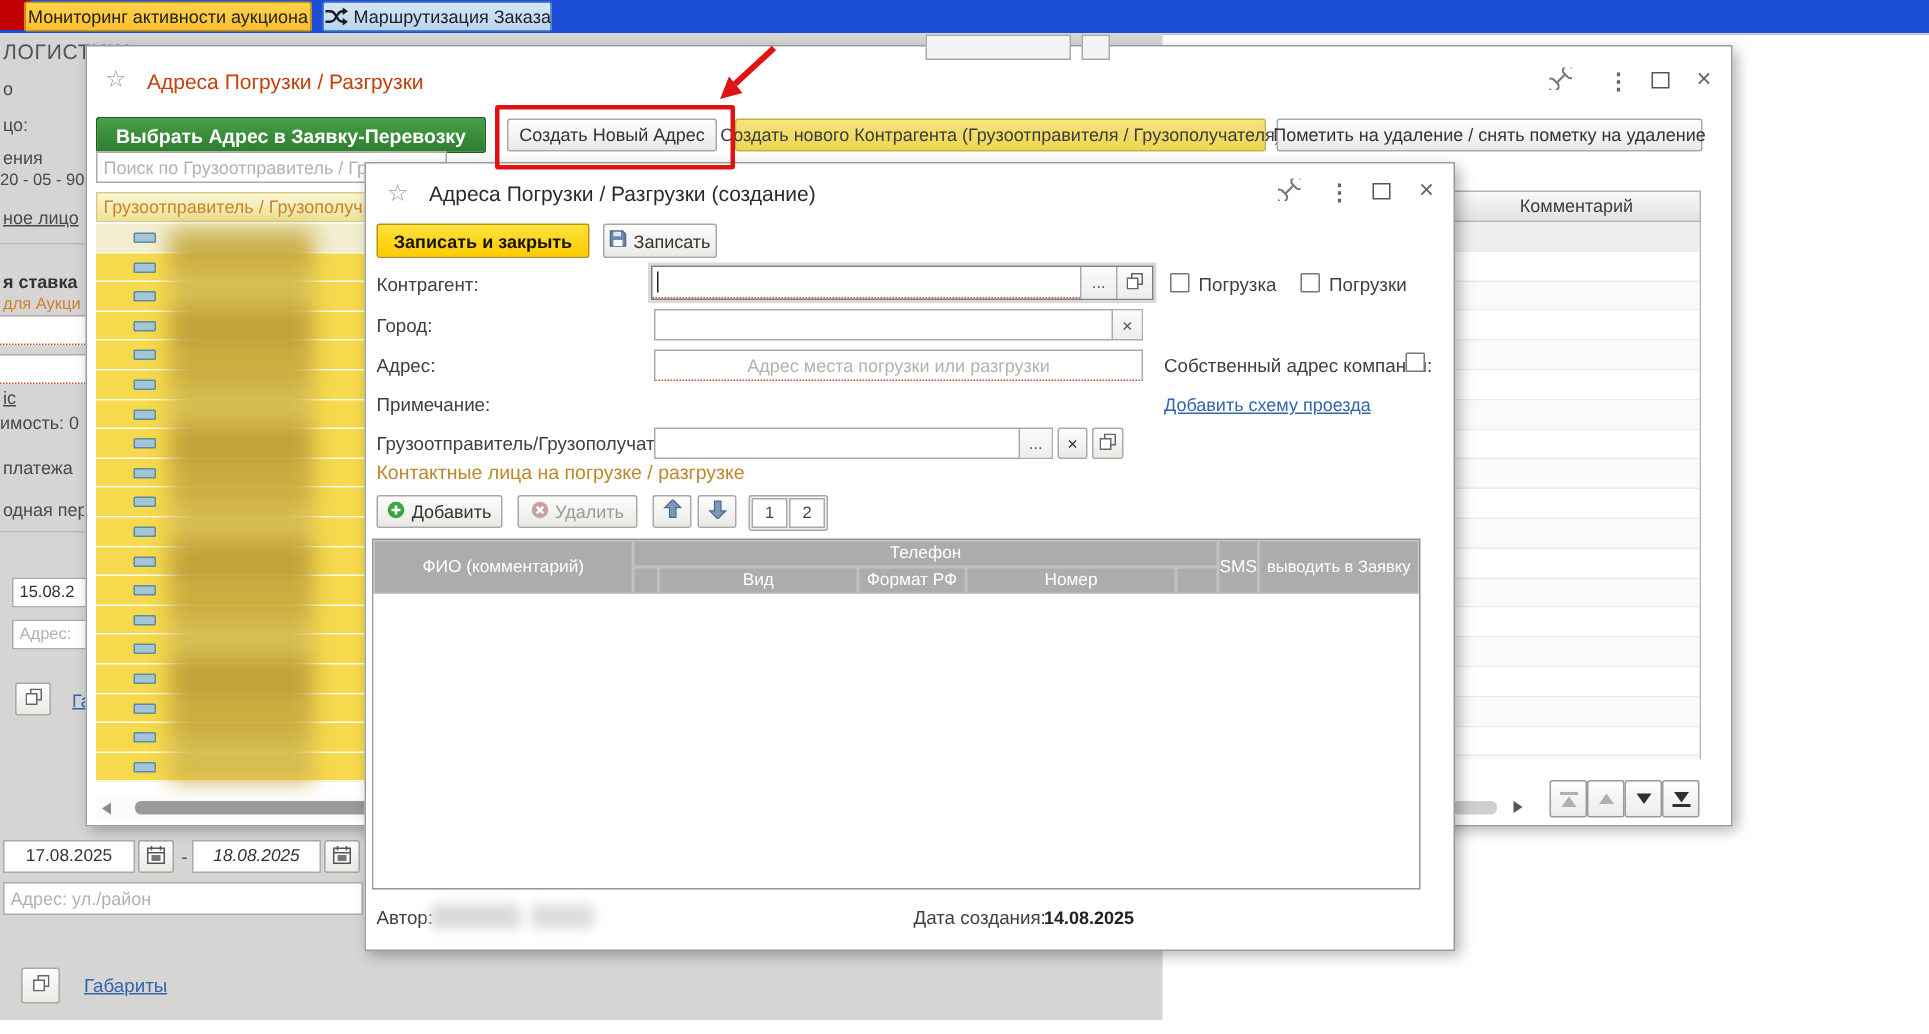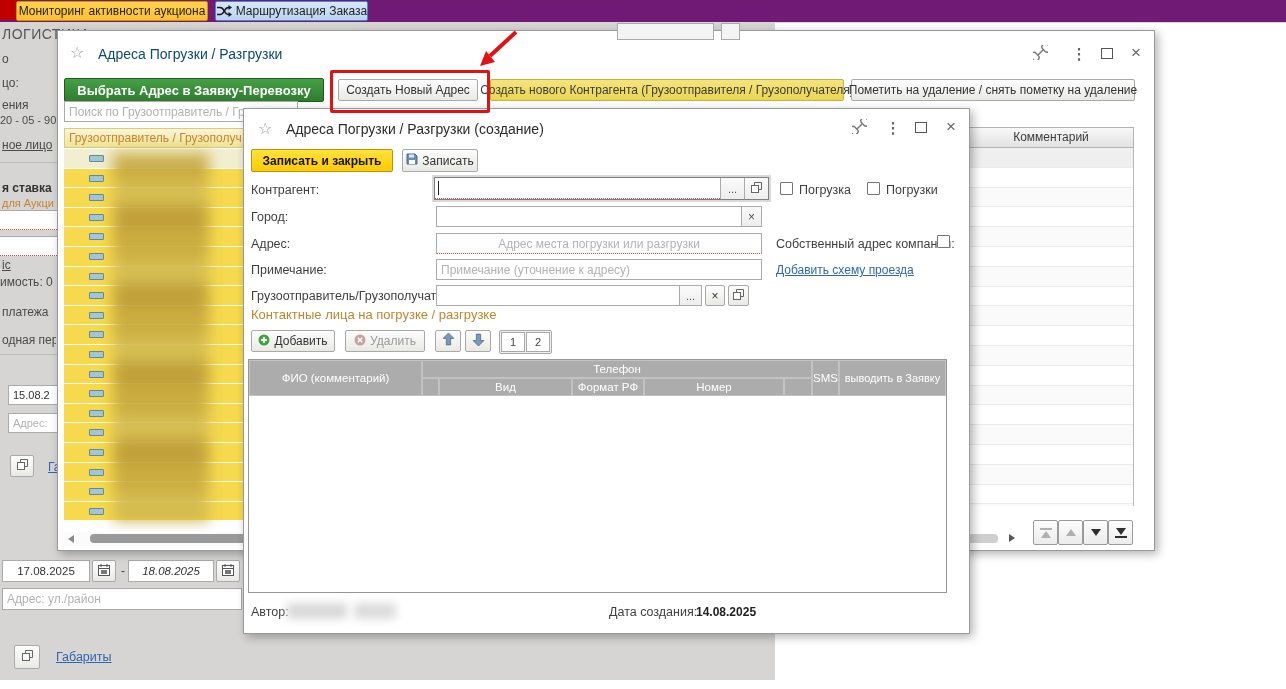--- a/index.html
+++ b/index.html
@@ -41,21 +41,21 @@
   .bar{width:12px;height:2px;background:#b0b0b0;}
   .bar.dark{background:#2f2f2f;}
   .frag{position:absolute;white-space:nowrap;overflow:hidden;color:#4a4a4a;font-size:12px;}
   .blurpatch{position:absolute;filter:blur(7px);opacity:.9;}
   .caret{display:inline-block;width:1px;height:14px;background:#222;}
   .pagecell{width:22px;height:18px;border:1px solid #a9a9a9;background:#fff;display:flex;align-items:center;justify-content:center;font-size:11px;color:#444;}
 </style>
 </head>
 <body>
 
-<div class="abs" style="left:0;top:0;width:1286px;height:22px;background:#701a75;border-bottom:1px solid #d8d8d8;">
+<div class="abs" style="left:0;top:0;width:1286px;height:22px;background:#1d4ed8;border-bottom:1px solid #d8d8d8;">
   <div class="abs" style="left:0;top:0;width:20px;height:20px;background:#c00000;"></div>
   <div class="btn abs" style="left:16px;top:1px;width:192px;height:20px;background:linear-gradient(#ffd34d,#fdbe2e);border-color:#c9940a;color:#222;">
     <span>Мониторинг активности аукциона</span>
   </div>
   <div class="btn abs" style="left:215px;top:1px;width:153px;height:20px;background:linear-gradient(#d6e7f8,#b9d4f0);border-color:#4a86c8;color:#222;gap:4px;">
     <span style="display:inline-flex;">
       <svg width="16" height="14" viewBox="0 0 16 14">
         <path d="M1 3.5 h3 c2 0 3 1 4 3 l0.6 1 c1 2 2 3 4 3 h0.5" stroke="#1a1a1a" fill="none" stroke-width="1.6"></path>
         <path d="M1 10.5 h3 c2 0 3-1 4-3 l0.6-1 c1-2 2-3 4-3 h0.5" stroke="#1a1a1a" fill="none" stroke-width="1.6"></path>
         <path d="M12.5 1 L16 3.5 12.5 6 Z" fill="#1a1a1a"></path>
@@ -124,21 +124,21 @@
         </svg></span>
   </div>
   <span class="lnk abs" style="left:56px;top:650px;font-size:12.5px;">Габариты</span>
 </div>
 
 <div class="abs" style="left:617px;top:23px;width:95px;height:15px;background:#f4f4f4;border:1px solid #aaa;z-index:40;"></div>
 <div class="abs" style="left:721px;top:23px;width:17px;height:15px;background:#f4f4f4;border:1px solid #aaa;z-index:40;"></div>
 
 <div class="dlg" style="left:57px;top:30px;width:1096px;height:519px;z-index:30;">
   <span class="star abs" style="left:12px;top:12px;">☆</span>
-  <span class="dlg-title abs" style="left:40px;top:15px;color:#0c4a6e;">Адреса Погрузки / Разгрузки</span>
+  <span class="dlg-title abs" style="left:40px;top:15px;color:#c2410c;">Адреса Погрузки / Разгрузки</span>
 
   <span class="winicon" style="left:972px;">
     <svg width="15" height="15" viewBox="0 0 15 15">
         <g stroke="#777" stroke-width="1.4" fill="none">
           <rect x="-1.5" y="7" width="6.5" height="9" rx="3" transform="rotate(-45 2 11.5)"></rect>
           <rect x="10" y="-1.5" width="6.5" height="9" rx="3" transform="rotate(-45 13 3)"></rect>
           <path d="M5 10 L10 5"></path>
         </g>
       </svg>
   </span>
@@ -332,21 +332,20 @@
     <div style="flex:1;"></div>
     <div class="smallbtn" style="width:20px;font-size:12px;">×</div>
   </div>
 
   <span class="lbl abs" style="left:7px;top:128px;">Адрес:</span>
   <input class="inp req abs" style="left: 192px; top: 124px; width: 326px; height: 21px; text-align: center;" placeholder="Адрес места погрузки или разгрузки">
   <span class="lbl abs" style="left:532px;top:128px;">Собственный адрес компании:</span>
   <span class="chk abs" style="left:693px;top:126px;"></span>
 
   <span class="lbl abs" style="left:7px;top:154px;">Примечание:</span>
-  <input class="inp abs" style="left: 192px; top: 150px; width: 326px; height: 21px;" placeholder="Примечание (уточнение к адресу)">
   <span class="lnk abs" style="left:532px;top:154px;">Добавить схему проезда</span>
 
   <span class="lbl abs" style="left:7px;top:180px;">Грузоотправитель/Грузополучатель:</span>
   <div class="abs" style="left:192px;top:176px;width:266px;height:21px;border:1px solid #ababab;background:#fff;display:flex;box-sizing:border-box;">
     <div style="flex:1;"></div>
     <div class="smallbtn" style="width:22px;">...</div>
   </div>
   <div class="btn abs" style="left:461px;top:176px;width:20px;height:21px;">×</div>
   <div class="btn abs" style="left:484px;top:176px;width:21px;height:21px;">
     <span><svg width="11" height="11" viewBox="0 0 11 11">

